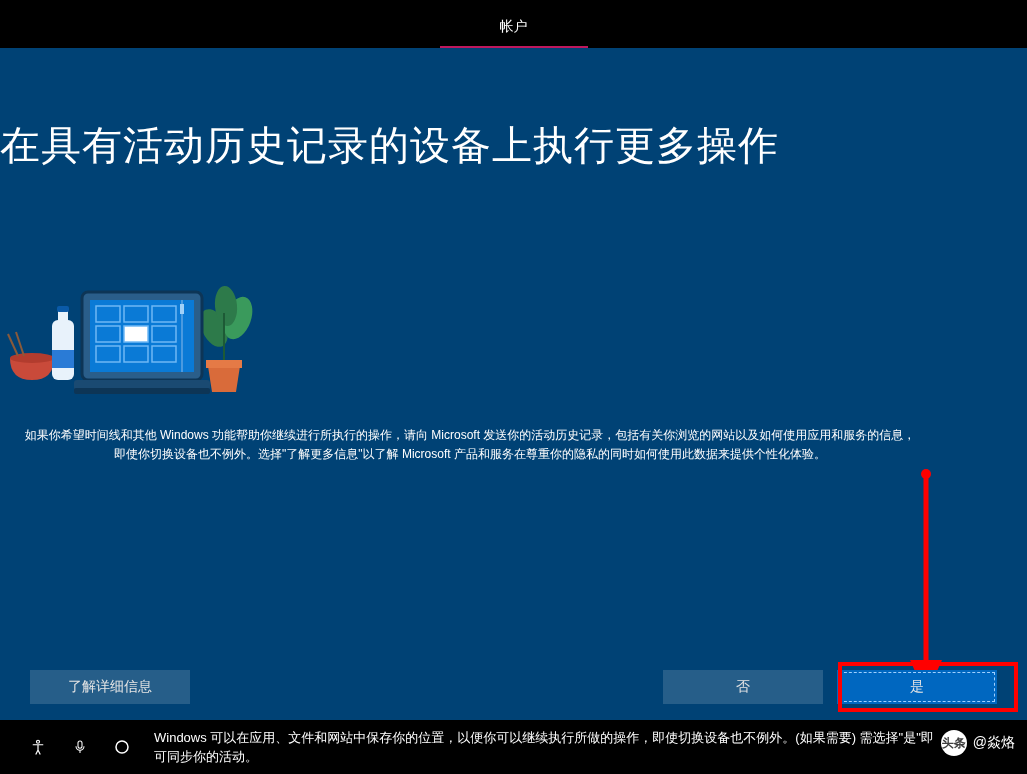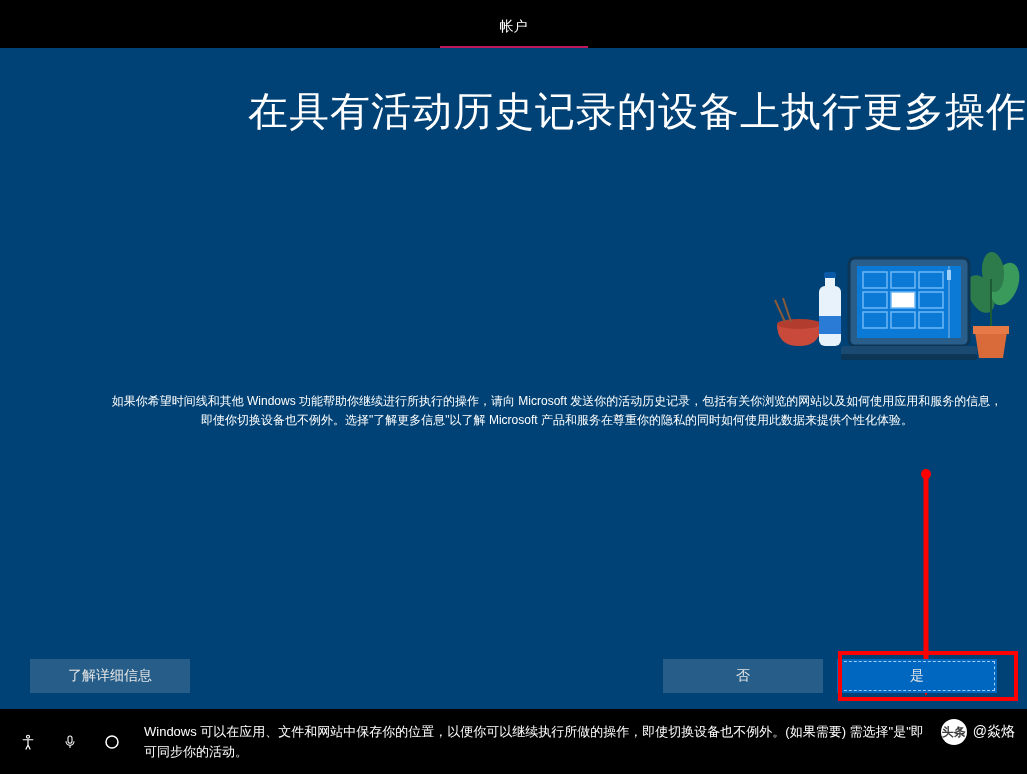--- a/index.html
+++ b/index.html
@@ -22,22 +22,22 @@
       cursor: pointer;
     }
 
     
     .main {
       flex: 1;
       background: #004275;
       position: relative;
       display: flex;
       flex-direction: column;
-      align-items: flex-end;
-      padding-top: 36px;
+      align-items: flex-start;
+      padding-top: 70px;
     }
 
     .title {
       color: #fff;
       font-size: 40px;
       font-weight: 300;
       letter-spacing: 1px;
       text-align: center;
     }
 
@@ -103,25 +103,25 @@
       border: 4px solid #ff0000;
       left: 838px;
       bottom: 8px;
       width: 180px;
       height: 50px;
       pointer-events: none;
     }
 
     
     .footer {
-      height: 65px;
+      height: 54px;
       background: #000;
       display: flex;
       align-items: center;
-      padding: 0 18px;
+      padding: 0 28px;
       gap: 22px;
       position: relative;
     }
     .footer-icon { color: #fff; font-size: 18px; display: flex; align-items: center; justify-content: center; width: 20px; height: 20px; }
     .footer-text {
       color: #fff;
       font-size: 13px;
       line-height: 1.5;
       max-width: 780px;
     }

